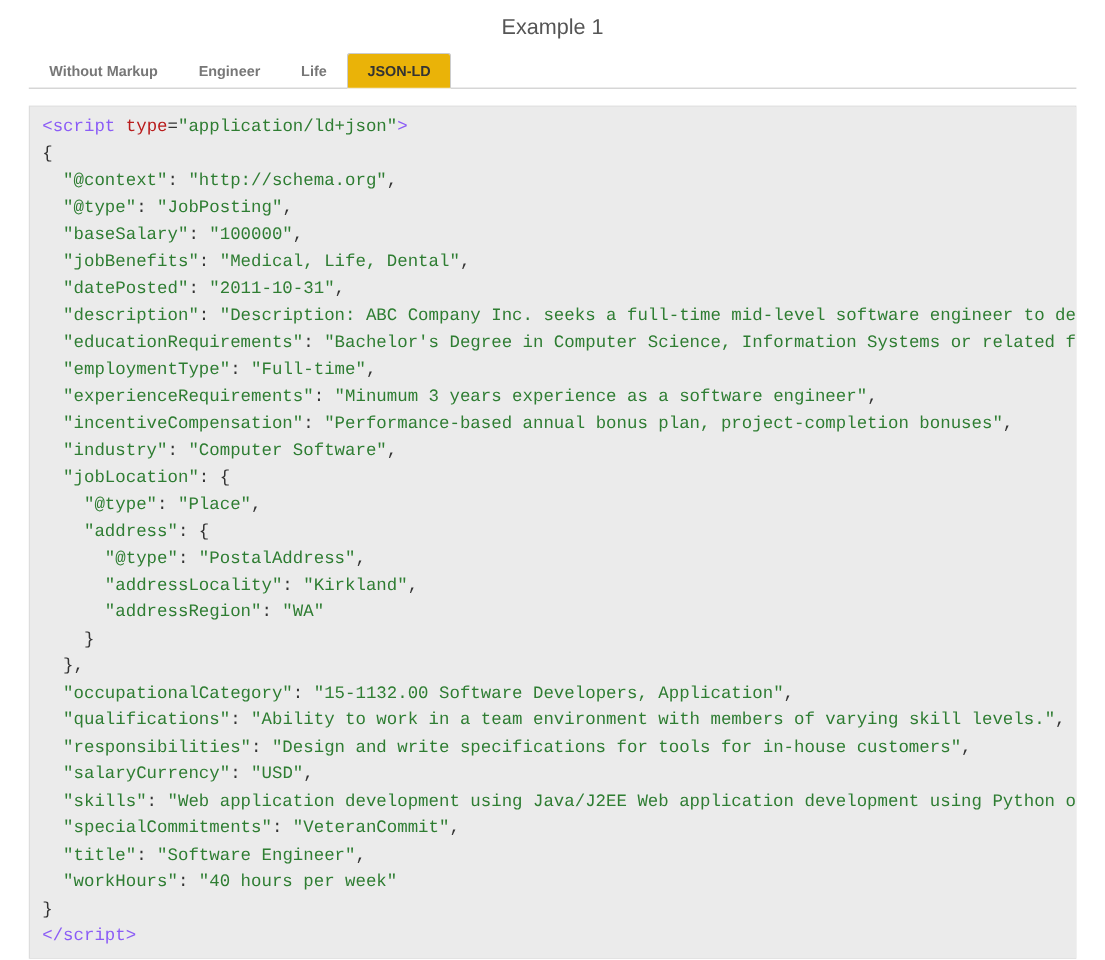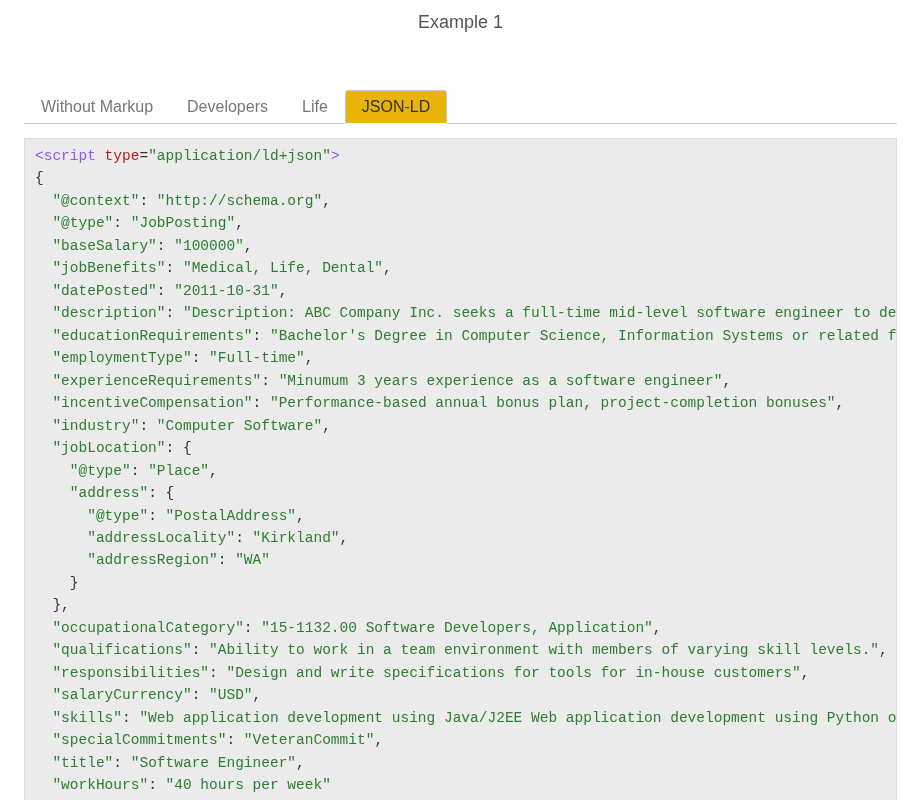--- a/index.html
+++ b/index.html
@@ -20,30 +20,29 @@
       margin-bottom: 10px;
       text-align: center;
     }
     .tabs {
       display: flex;
       border-bottom: 1px solid #ccc;
       margin-bottom: 0;
     }
     .tab {
       padding: 7px 16px;
-      font-size: 16px;
+      font-size: 12px;
       color: #777;
-      font-weight: 400;
+      font-weight: 700;
       cursor: pointer;
       border: 1px solid transparent;
       border-bottom: none;
       position: relative;
       top: 1px;
       background: transparent;
-      margin-top: 46px;
     }
     .tab.active {
       color: #333;
       border: 1px solid #ccc;
       border-bottom: 1px solid #fff;
       border-radius: 3px 3px 0 0;
       background: #eab308;
     }
     .code-container {
       background: #ebebeb;
@@ -77,21 +76,21 @@
     .t-key { color: #2e7d32; }
     .t-str { color: #2e7d32; }
   </style>
 </head>
 <body>
 
 <div class="example-title">Example 1</div>
 
 <div class="tabs">
   <div class="tab">Without Markup</div>
-  <div class="tab">Developers</div>
+  <div class="tab">Engineer</div>
   <div class="tab">Life</div>
   <div class="tab active">JSON-LD</div>
 </div>
 
 <div class="code-container">
 <pre><span class="t-tag">&lt;script</span><span class="t-attr"> type</span><span class="t-punc">=</span><span class="t-val">"application/ld+json"</span><span class="t-tag">&gt;</span>
 <span class="t-punc">{</span>
 <span class="t-key">  "@context"</span><span class="t-punc">: </span><span class="t-str">"http://schema.org"</span><span class="t-punc">,</span>
 <span class="t-key">  "@type"</span><span class="t-punc">: </span><span class="t-str">"JobPosting"</span><span class="t-punc">,</span>
 <span class="t-key">  "baseSalary"</span><span class="t-punc">: </span><span class="t-str">"100000"</span><span class="t-punc">,</span>

